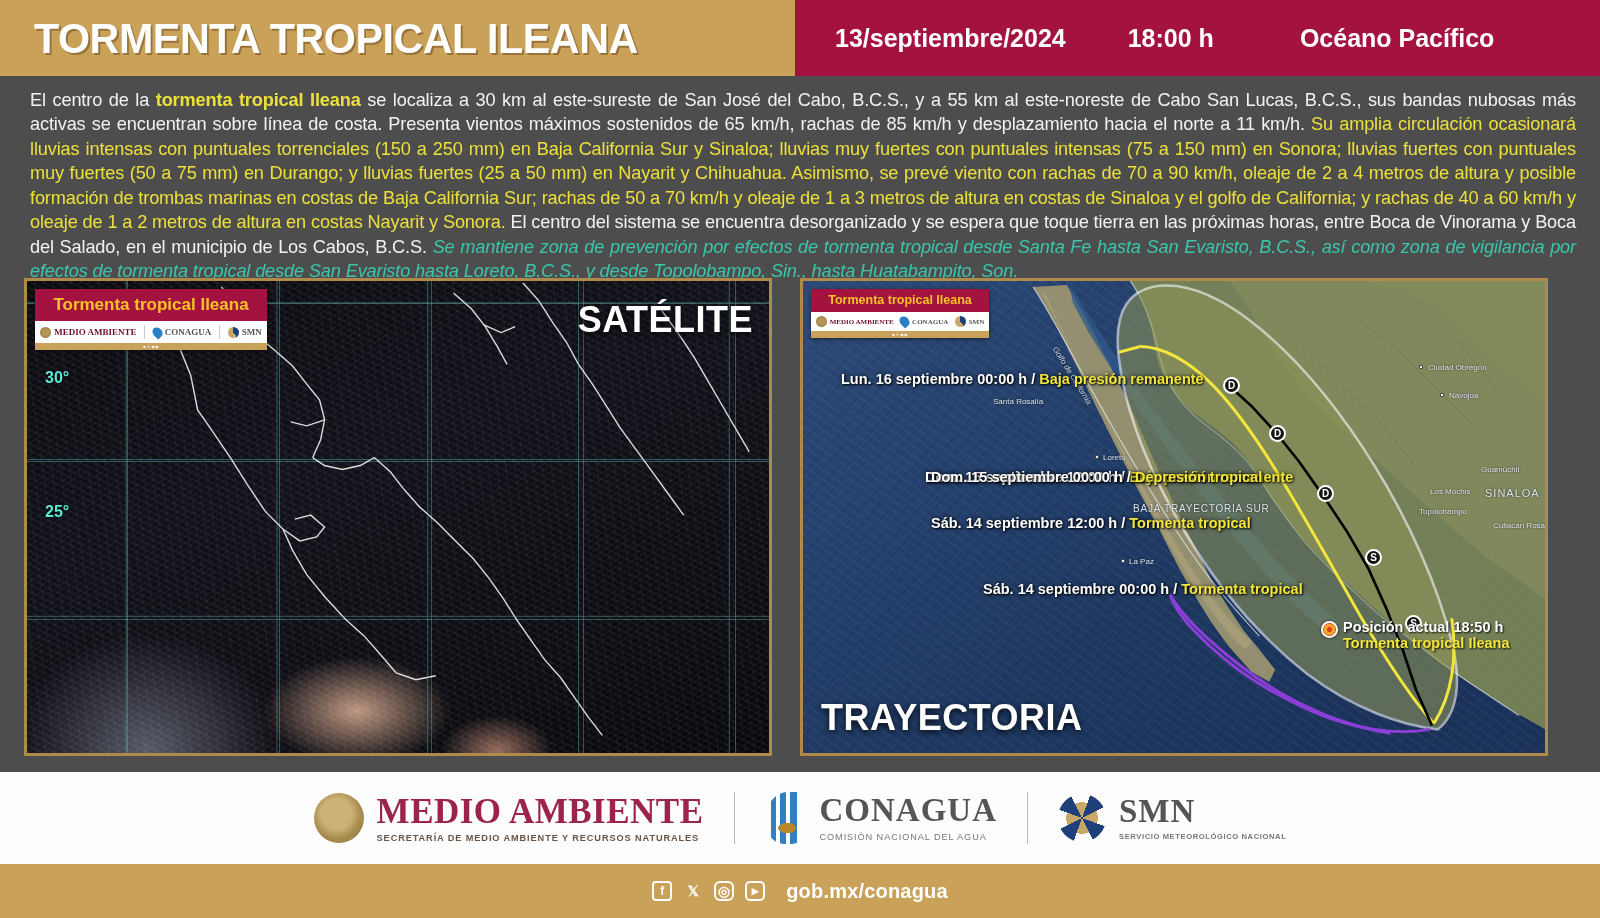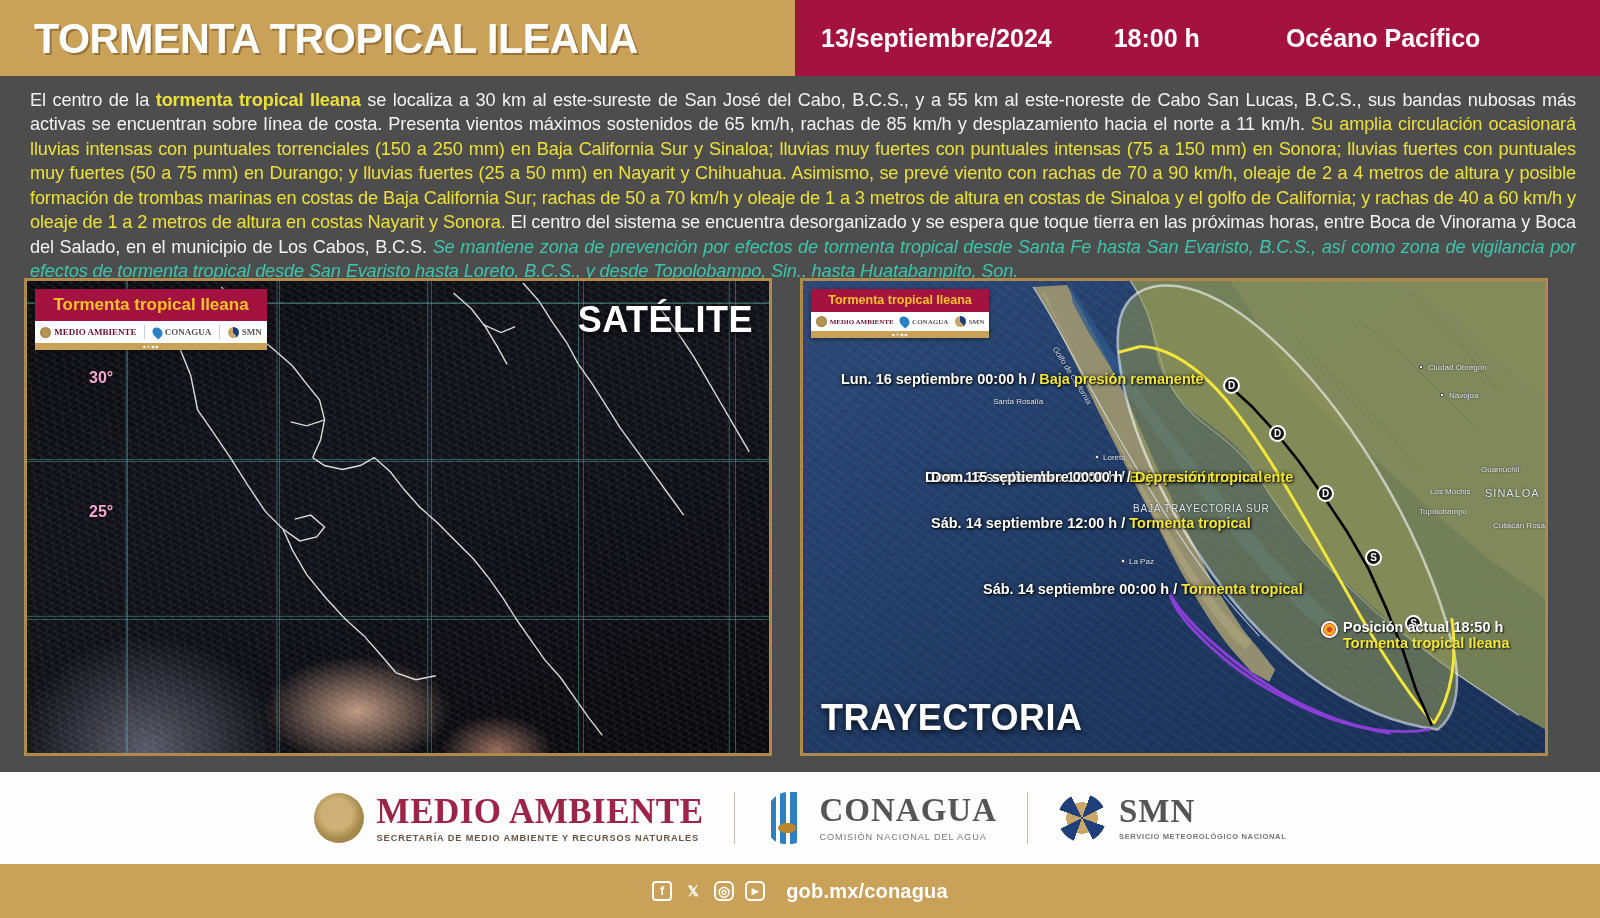--- a/index.html
+++ b/index.html
@@ -24,21 +24,21 @@
     letter-spacing: -0.5px;
     font-stretch: condensed;
     transform: scaleX(0.96);
     transform-origin: left center;
     text-shadow: 2px 2px 0 rgba(90,60,20,.45);
     white-space: nowrap;
   }
   .header-meta {
     background: #a4123f; flex: 1;
     display: flex; align-items: center; gap: 0px;
-    padding-left: 26px; color: #fff;
+    padding-left: 40px; color: #fff;
   }
   .header-meta span { font-size: 25px; font-weight: bold; white-space: nowrap; }
   .hm-date { margin-right: 62px; }
   .hm-time { margin-right: 86px; }
 
   
   .bulletin {
     padding: 12px 24px 8px 30px;
     color: #f2f2f2;
     font-size: 18.2px;
@@ -94,23 +94,22 @@
   .sat-grid {
     position: absolute; inset: 0;
     background-image:
       linear-gradient(to right, rgba(90,170,160,.45) 1px, transparent 1px),
       linear-gradient(to bottom, rgba(90,170,160,.45) 1px, transparent 1px);
     background-size: 152px 158px;
     background-position: 100px 22px;
   }
   .sat-coast { position: absolute; inset: 0; }
   .lat-lbl {
-    position: absolute; color: #f9a8d4; font-size: 16px; font-weight: bold;
+    position: absolute; color: #5eead4; font-size: 16px; font-weight: bold;
     text-shadow: 0 0 3px #000;
-    margin-left: 44px;
   }
   .sat-title {
     position: absolute; right: 16px; top: 18px;
     font-size: 36px; font-weight: bold; color: #fff; letter-spacing: .5px;
     text-shadow: 0 2px 6px rgba(0,0,0,.85);
   }
   .traj-title {
     position: absolute; left: 18px; bottom: 14px;
     font-size: 36px; font-weight: bold; color: #fff; letter-spacing: .5px;
     text-shadow: 0 2px 6px rgba(0,0,0,.85);

